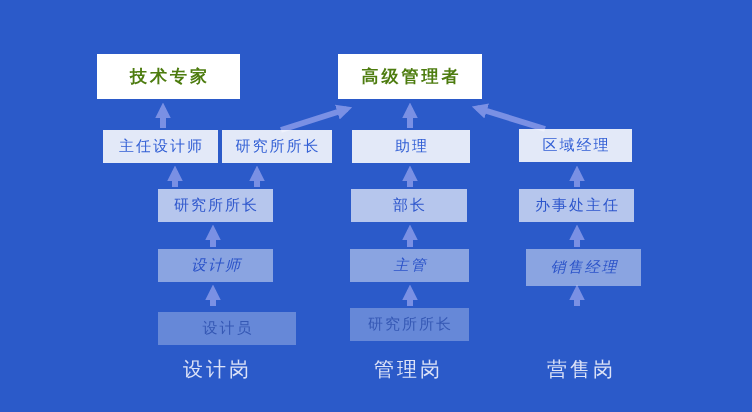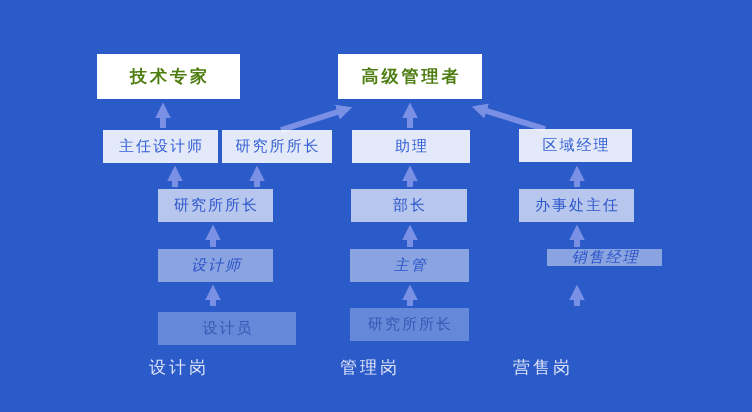--- a/index.html
+++ b/index.html
@@ -36,22 +36,22 @@
   .r5 { background: rgba(255,255,255,0.28); color: rgba(23,58,158,0.62); }
   .arrows {
     position: absolute;
     left: 0; top: 0;
     pointer-events: none;
   }
   .col-label {
     position: absolute;
     top: 356px;
     width: 140px;
-    text-align: left;
-    font-size: 17px;
+    text-align: center;
+    font-size: 20px;
     letter-spacing: 3px;
     text-indent: 3px;
     color: #dce2f7;
   }
 </style>
 </head>
 <body>
 
 <div class="canvas">
 
@@ -89,21 +89,21 @@
   <div class="node r2" style="left:222px;top:130px;width:110px;height:33px">研究所所长</div>
   <div class="node r2" style="left:352px;top:130px;width:118px;height:33px">助理</div>
   <div class="node r2" style="left:519px;top:129px;width:113px;height:33px">区域经理</div>
 
   <div class="node r3" style="left:158px;top:189px;width:115px;height:33px">研究所所长</div>
   <div class="node r3" style="left:351px;top:189px;width:116px;height:33px">部长</div>
   <div class="node r3" style="left:519px;top:189px;width:115px;height:33px">办事处主任</div>
 
   <div class="node r4" style="left:158px;top:249px;width:115px;height:33px">设计师</div>
   <div class="node r4" style="left:350px;top:249px;width:119px;height:33px">主管</div>
-  <div class="node r4" style="left:547px;top:249px;width:115px;height:17px">销售经理</div>
+  <div class="node r4" style="left:526px;top:249px;width:115px;height:37px">销售经理</div>
 
   <div class="node r5" style="left:158px;top:312px;width:138px;height:33px">设计员</div>
   <div class="node r5" style="left:350px;top:308px;width:119px;height:33px">研究所所长</div>
 
   <div class="col-label" style="left:146px">设计岗</div>
   <div class="col-label" style="left:337px">管理岗</div>
   <div class="col-label" style="left:510px">营售岗</div>
 
 </div>
 

